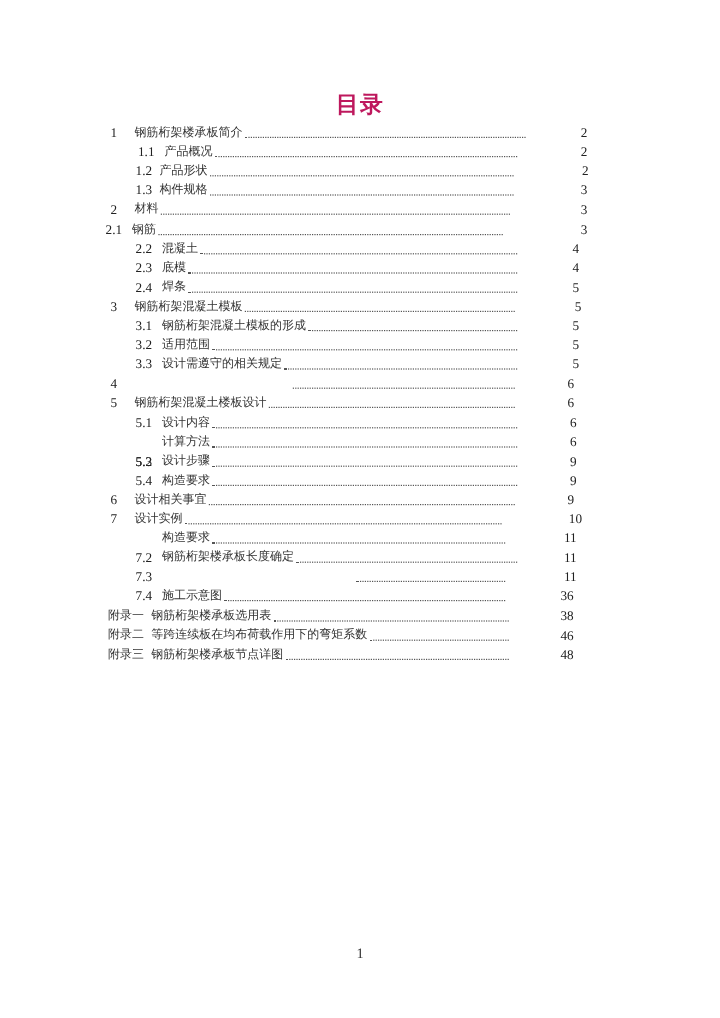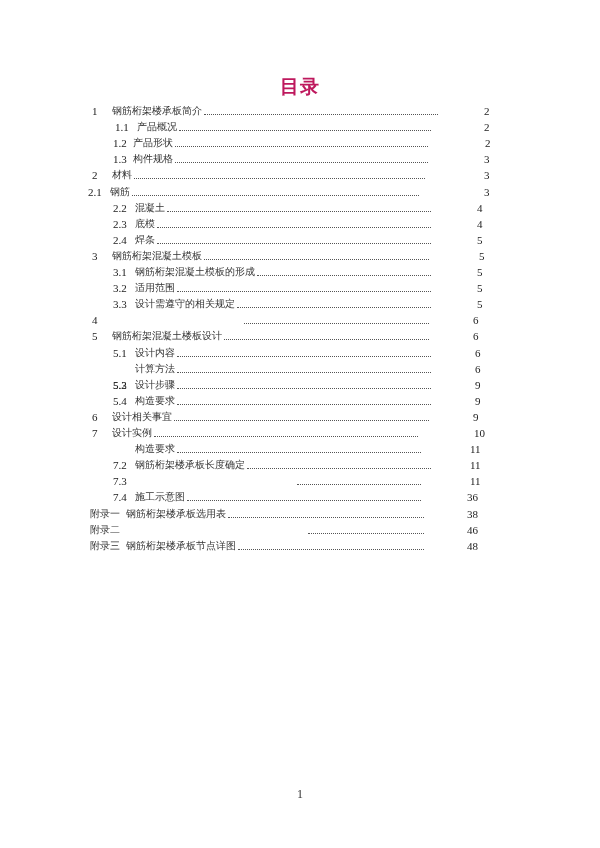--- a/index.html
+++ b/index.html
@@ -241,20 +241,21 @@
       </div>
       <div class="toc-row" style="top: 402.5px; left: 0px; width: 600px;">
         <span class="num" style="left: 90px; font-family: &quot;DejaVu Sans&quot;, &quot;Liberation Sans&quot;, sans-serif; font-size: 10px; color: rgb(51, 51, 51);">附录一</span>
         <span class="leader" style="width: 196px; left: 228px;"></span>
         <span class="label" style="left: 126px;"><span class="txt">钢筋桁架楼承板选用表</span></span>
         <span class="page-no" style="left: 467px;">38</span>
       </div>
       <div class="toc-row" style="top: 418.6px; left: 0px; width: 600px;">
         <span class="num" style="left: 90px; font-family: &quot;DejaVu Sans&quot;, &quot;Liberation Sans&quot;, sans-serif; font-size: 10px; color: rgb(51, 51, 51);">附录二</span>
         <span class="leader" style="width: 116px; left: 308px;"></span>
+        <span class="label" style="left: 126px;"><span class="txt">等跨连续板在均布荷载作用下的弯矩系数</span></span>
         <span class="page-no" style="left: 467px;">46</span>
       </div>
       <div class="toc-row" style="top: 434.7px; left: 0px; width: 600px;">
         <span class="num" style="left: 90px; font-family: &quot;DejaVu Sans&quot;, &quot;Liberation Sans&quot;, sans-serif; font-size: 10px; color: rgb(51, 51, 51);">附录三</span>
         <span class="leader" style="width: 186px; left: 238px;"></span>
         <span class="label" style="left: 126px;"><span class="txt">钢筋桁架楼承板节点详图</span></span>
         <span class="page-no" style="left: 467px;">48</span>
       </div>
     </div>
 

